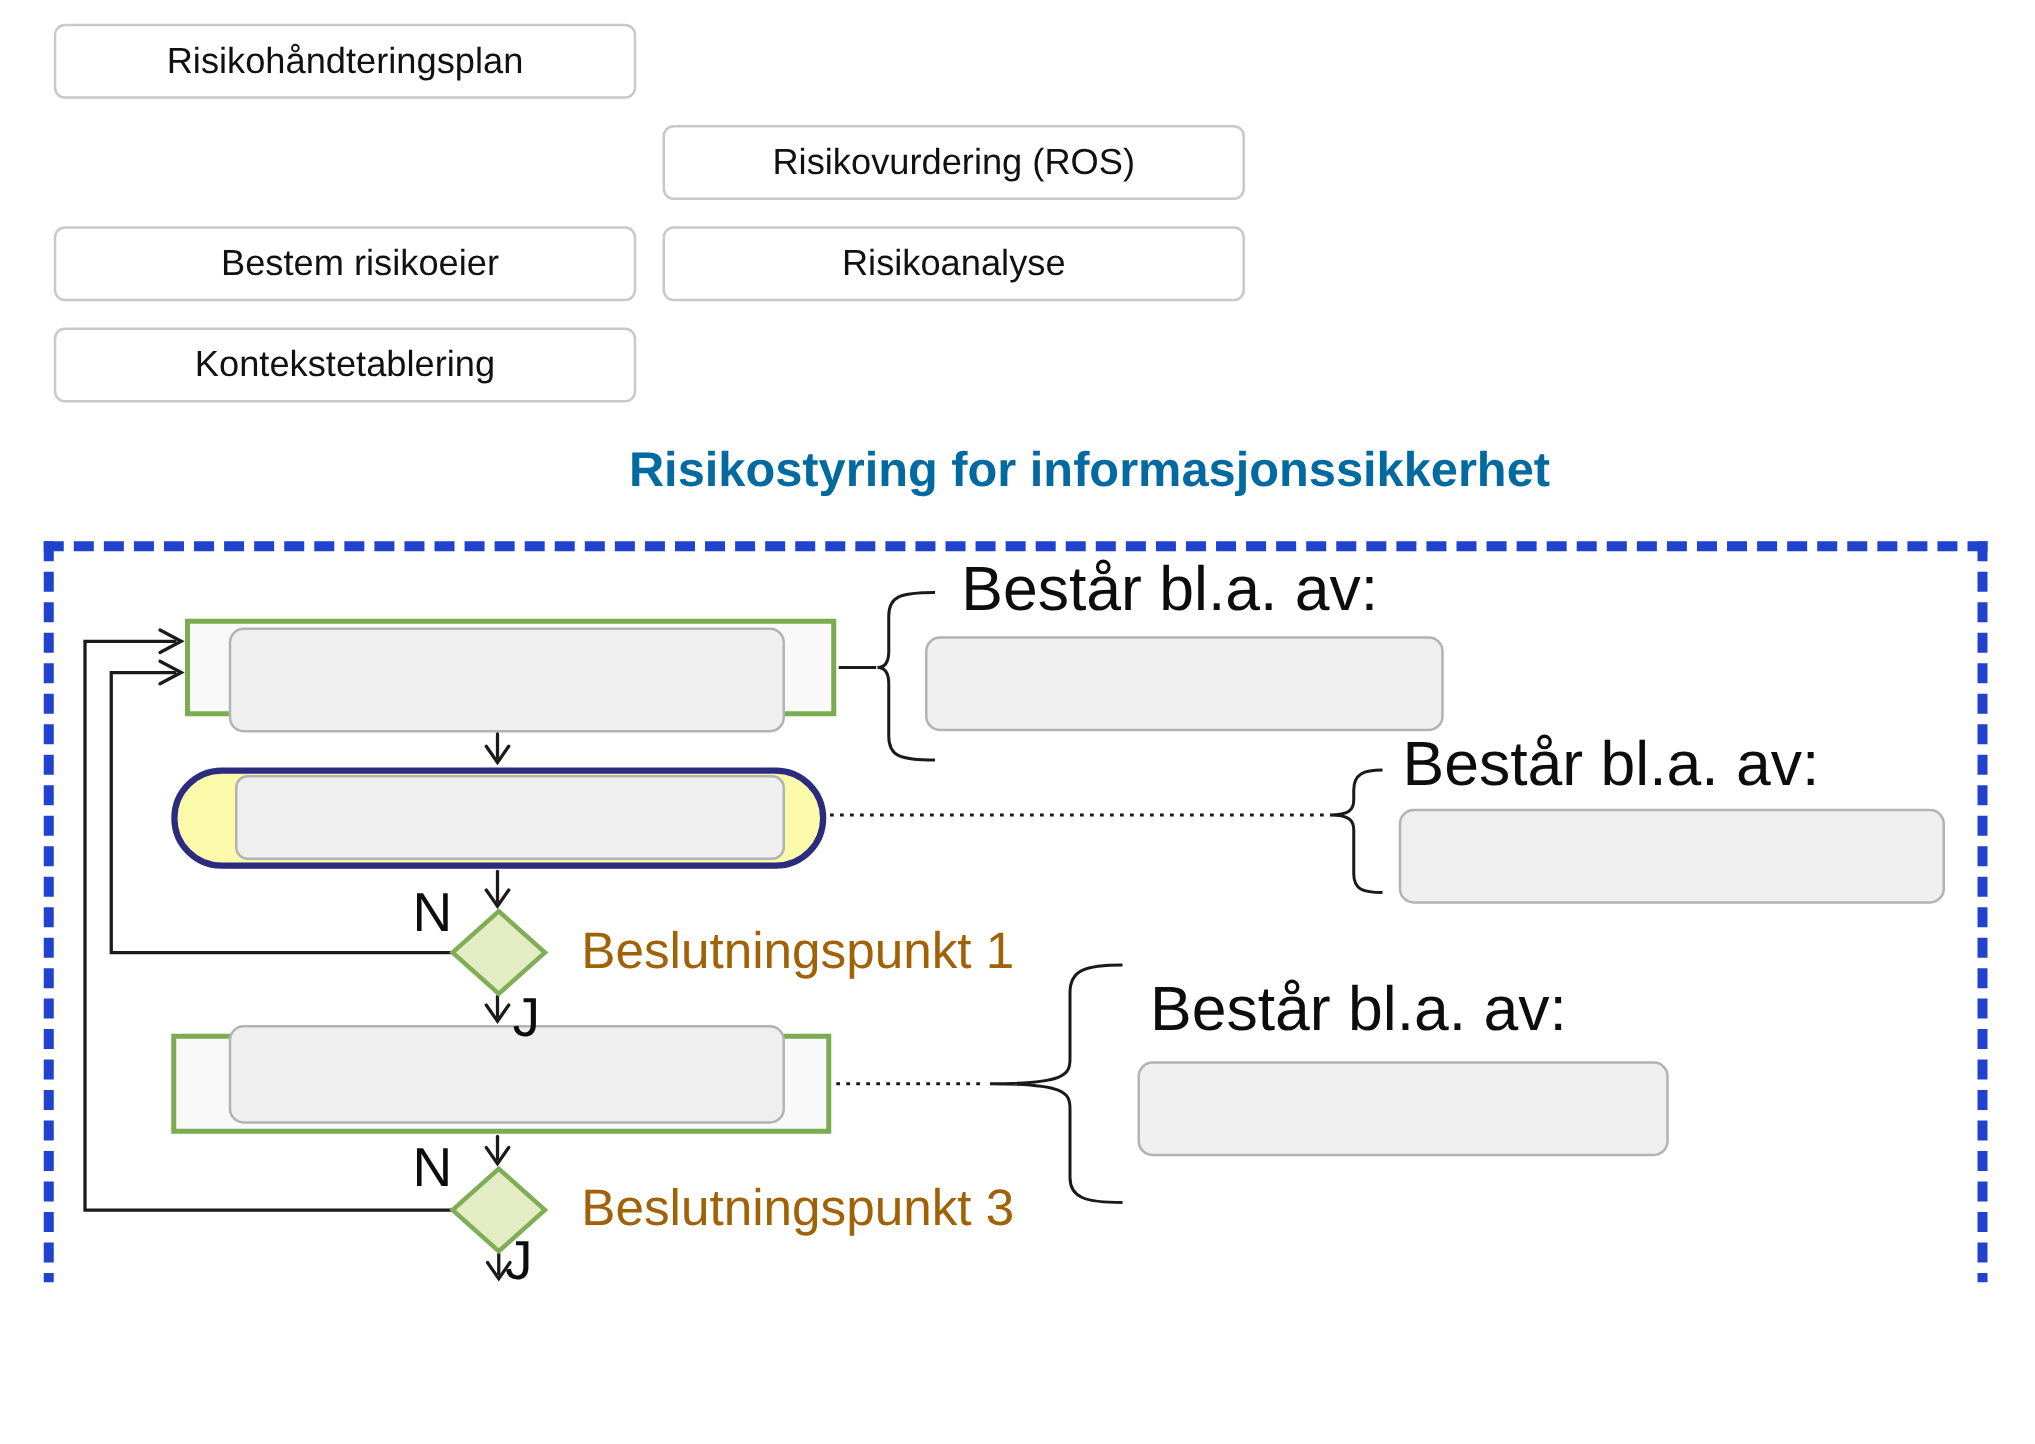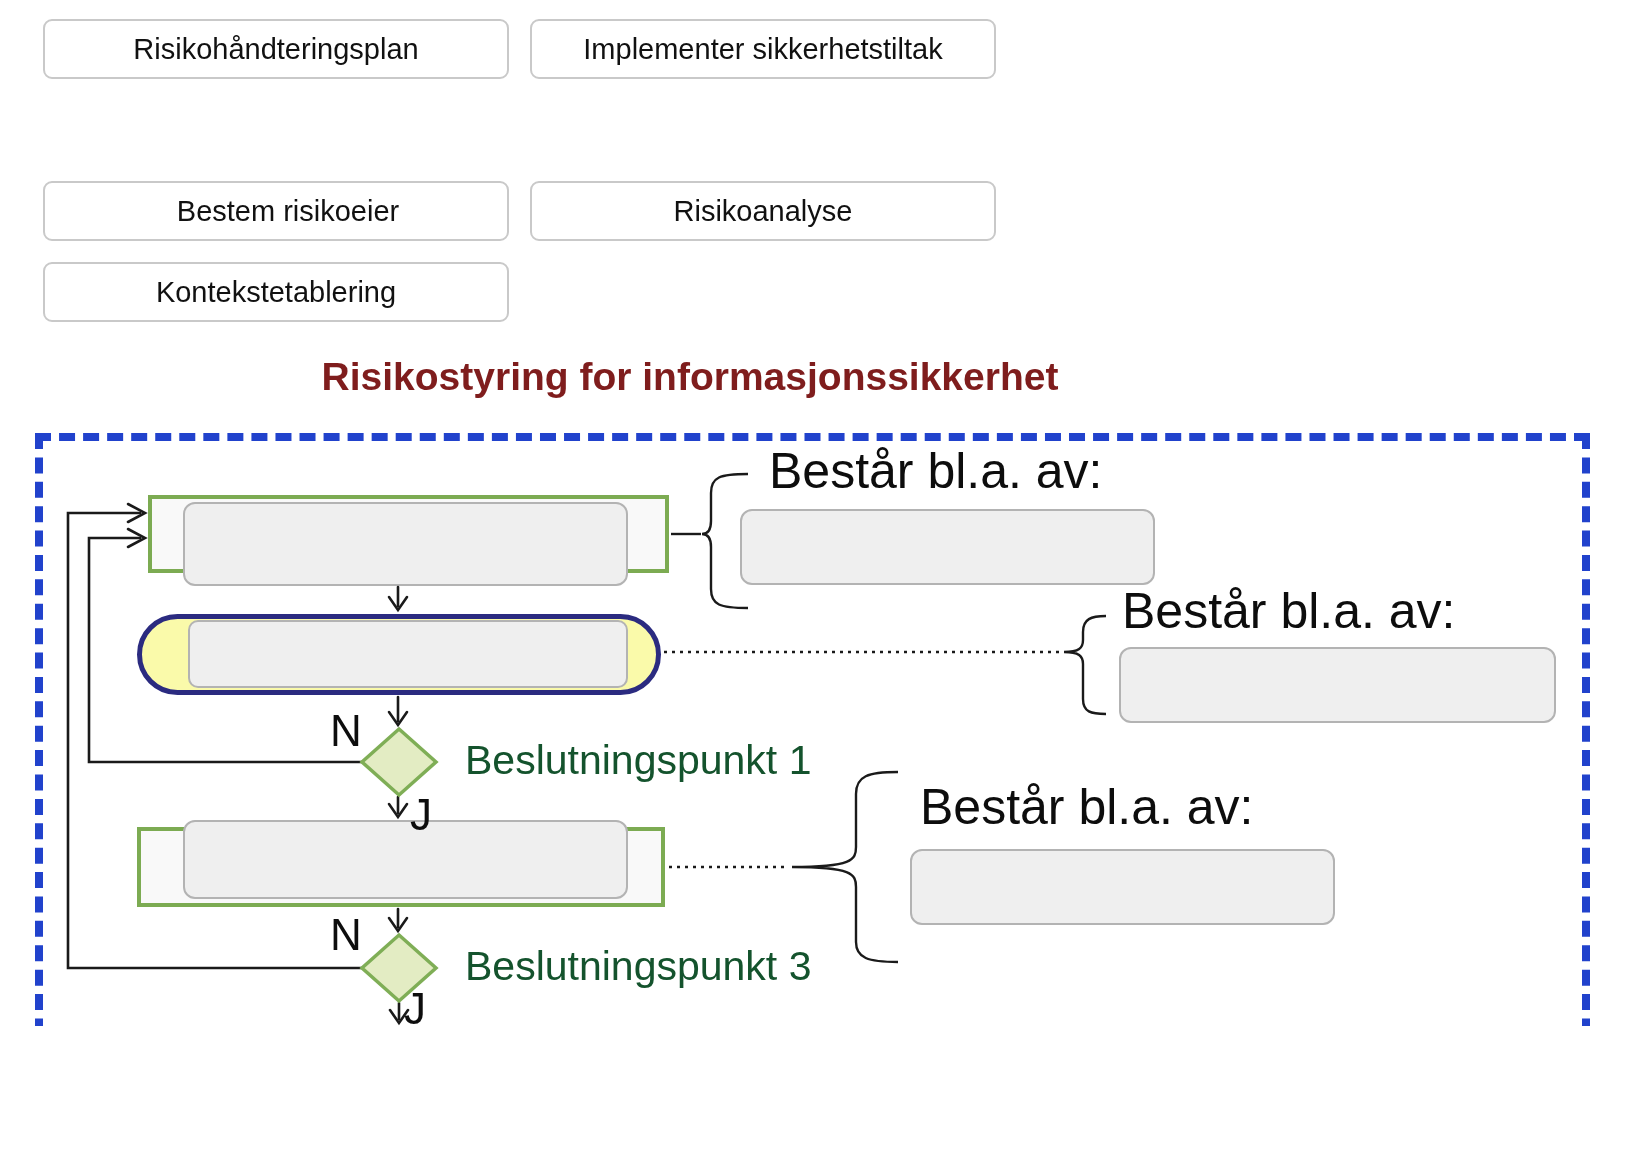--- a/index.html
+++ b/index.html
@@ -3,45 +3,45 @@
 <meta charset="utf-8">
 <style>
   html,body{margin:0;padding:0;background:#ffffff;font-family:"Liberation Sans","DejaVu Sans",sans-serif;}
   .canvas{position:relative;width:1628px;height:1026px;background:#ffffff;overflow:hidden;}
 
   
   .chip{position:absolute;width:466px;height:60px;border:2px solid #c9c9c9;border-radius:9px;
         background:#ffffff;display:flex;align-items:center;justify-content:center;
         font-size:29px;color:#111;cursor:grab;box-sizing:border-box;}
 
-  .title{position:absolute;left:140px;top:355px;width:1100px;text-align:center;
-         font-size:39px;font-weight:bold;color:#7f1d1d;}
+  .title{position:absolute;left:140px;top:355px;width:1100px;text-align:right;
+         font-size:39px;font-weight:bold;color:#0369a1;}
 
   
   .frame{position:absolute;left:35px;top:433px;width:1555px;height:699px;
          border:8px dashed #2142cc;box-sizing:border-box;}
 
   
   .flowbox{position:absolute;border:4px solid #7cab52;background:#f9f9f9;box-sizing:border-box;}
   .stadium{position:absolute;border:5px solid #2b2b80;background:#fafaaa;border-radius:42px;box-sizing:border-box;}
   .drop{position:absolute;background:#efefef;border:2px solid #b3b3b3;border-radius:12px;box-sizing:border-box;}
 
   .side-label{position:absolute;font-size:50px;color:#0d0d0d;white-space:nowrap;}
-  .decision-label{position:absolute;font-size:41px;color:#14532d;white-space:nowrap;}
+  .decision-label{position:absolute;font-size:41px;color:#a16207;white-space:nowrap;}
   .nj{position:absolute;font-size:44px;color:#0d0d0d;}
 
   svg.overlay{position:absolute;left:0;top:0;pointer-events:none;}
 </style>
 </head>
 <body>
 
 <div class="canvas">
 
   <div class="chip" style="left:43px;top:19px;">Risikohåndteringsplan</div>
-  <div class="chip" style="left:530px;top:19px;">Implementer sikkerhetstiltak</div>
+  <div class="chip" style="left:530px;top:100px;">Risikovurdering (ROS)</div>
   <div class="chip" style="left:43px;top:181px;padding-left:24px;">Bestem risikoeier</div>
   <div class="chip" style="left:43px;top:262px;">Kontekstetablering</div>
   <div class="chip" style="left:530px;top:181px;">Risikoanalyse</div>
 
   <div class="title">Risikostyring for informasjonssikkerhet</div>
 
   <div class="frame"></div>
 
   <div class="flowbox" style="left:148px;top:495px;width:521px;height:78px;"></div>
   <div class="drop" style="left:183px;top:502px;width:445px;height:84px;"></div>

